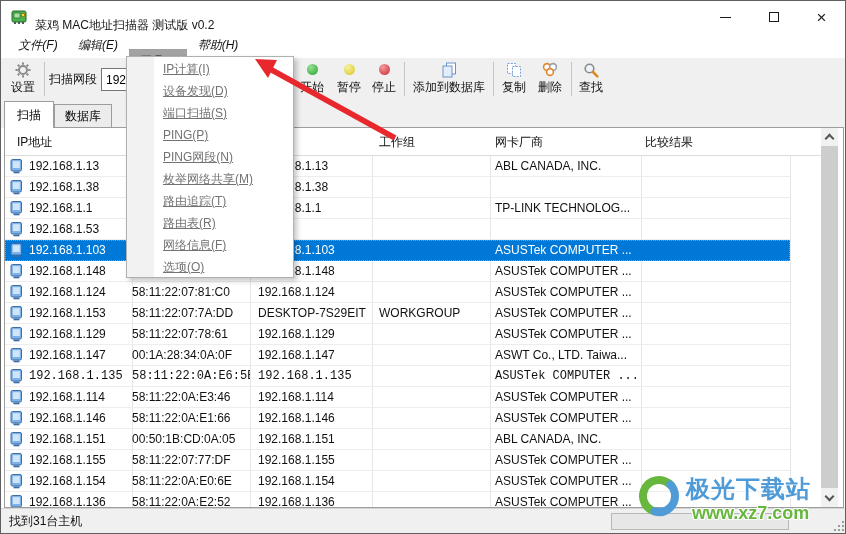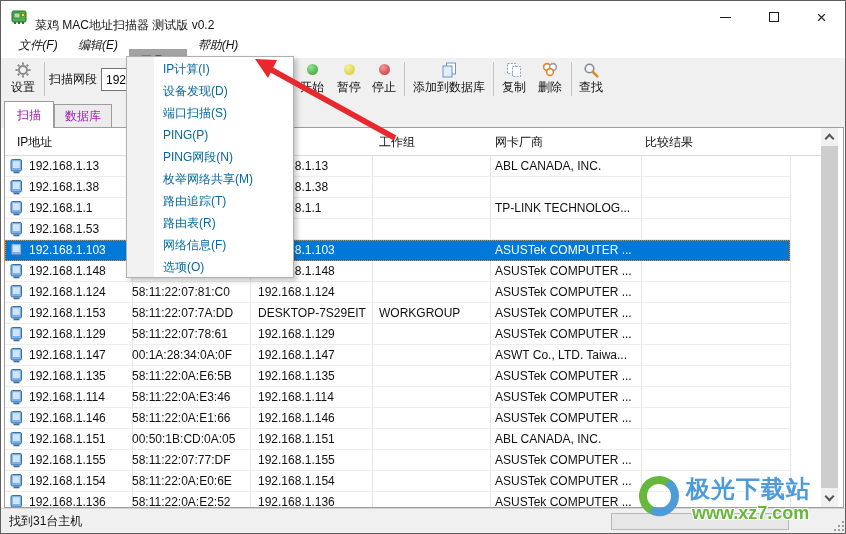--- a/index.html
+++ b/index.html
@@ -34,21 +34,21 @@
     align-items:center; justify-content:center; font-size:12px; color:#111; }
   .tb-btn .ic { height:15px; display:flex; align-items:center; justify-content:center; margin-bottom:2px; }
   .dot { width:11px; height:11px; border-radius:50%; }
   #scan-label { position:absolute; left:48px; top:0; height:42px; line-height:42px; font-size:12px; color:#111; }
   #scan-input { position:absolute; left:100px; top:10px; width:130px; height:23px;
     border:1px solid #767676; background:#fff; font-size:12px; padding-left:4px;
     font-family:"Liberation Sans",sans-serif; }
 
   
   #tabstrip { position:absolute; left:0; top:99px; width:100%; height:28px; background:#f0f0f0; }
-  .tab { position:absolute; font-size:12px; text-align:center; color:#a21caf; }
+  .tab { position:absolute; font-size:12px; text-align:center; color:#000000; }
   #tab-scan { left:3px; top:1px; width:50px; height:27px; line-height:26px; background:#fff;
     border:1px solid #9d9d9d; border-bottom:none; z-index:2; }
   #tab-db { left:53px; top:4px; width:58px; height:24px; line-height:23px; background:#ececec;
     border:1px solid #9d9d9d; border-bottom:none; }
 
   
   #panel { position:absolute; left:3px; top:126px; width:840px; height:381px;
     background:#fff; border:1px solid #9d9d9d; overflow:hidden; }
   #panel-inner { position:absolute; left:0; top:0; width:838px; height:379px; overflow:hidden; }
   .vline { position:absolute; top:0; bottom:0; width:1px; background:#e6e6e6; }
@@ -82,21 +82,21 @@
   #status-text { position:absolute; left:8px; top:0; height:25px; line-height:25px; font-size:12px; color:#111; }
   #status-box { position:absolute; left:610px; top:4px; width:178px; height:17px;
     background:#e7e7e7; border:1px solid #b8b8b8; }
   #grip { position:absolute; right:2px; bottom:2px; }
 
   
   #tools-menu { position:absolute; left:125px; top:55px; width:168px; height:222px;
     background:#fff; border:1px solid #b0b0b0; box-shadow:3px 3px 5px rgba(0,0,0,.22); z-index:10; }
   #menu-gutter { position:absolute; left:0; top:0; bottom:0; width:27px; background:#f2f2f2; }
   .menu-item { position:relative; height:22px; line-height:22px; padding-left:36px;
-    font-size:12px; color:#0369a1; white-space:nowrap; }
+    font-size:12px; color:#737373; white-space:nowrap;text-decoration:underline; }
   #menu-items { position:absolute; left:0; top:1px; width:100%; }
 
   
   #arrow-overlay { position:absolute; left:0; top:0; width:846px; height:534px;
     pointer-events:none; z-index:20; }
   #watermark { position:absolute; left:633px; top:466px; width:212px; height:66px;
     pointer-events:none; z-index:30; }
   #wm-logo { position:absolute; left:0; top:4px; }
   #wm-site { position:absolute; left:52px; top:6px; font-size:24px; font-weight:bold; color:#4f9bd8;
     letter-spacing:1px; white-space:nowrap;
@@ -394,21 +394,21 @@
       </svg>
     </span>
     <span class="cell c1">192.168.1.147</span>
     <span class="cell c2">00:1A:28:34:0A:0F</span>
     <span class="cell c3">192.168.1.147</span>
     <span class="cell c4"></span>
     <span class="cell c5">ASWT Co., LTD. Taiwa...</span>
     <span class="cell c6"></span>
     <span class="rule"></span>
   </div>
-          <div class="row" style="top: 210px;">
+          <div class="row" style="top: 210px; font-family: Liberation Mono, monospace;">
     <span class="pc-icon">
       <svg width="13" height="15" viewBox="0 0 13 15">
         <rect x="1" y="0.5" width="10.5" height="11.5" rx="1.5" fill="#7fb2e8" stroke="#3a6ea5"></rect>
         <rect x="2.8" y="2.2" width="7" height="6.8" fill="#cfe6fa"></rect>
         <rect x="3.5" y="12.5" width="6" height="1.8" fill="#3a6ea5"></rect>
       </svg>
     </span>
     <span class="cell c1">192.168.1.135</span>
     <span class="cell c2">58:11:22:0A:E6:5B</span>
     <span class="cell c3">192.168.1.135</span>

